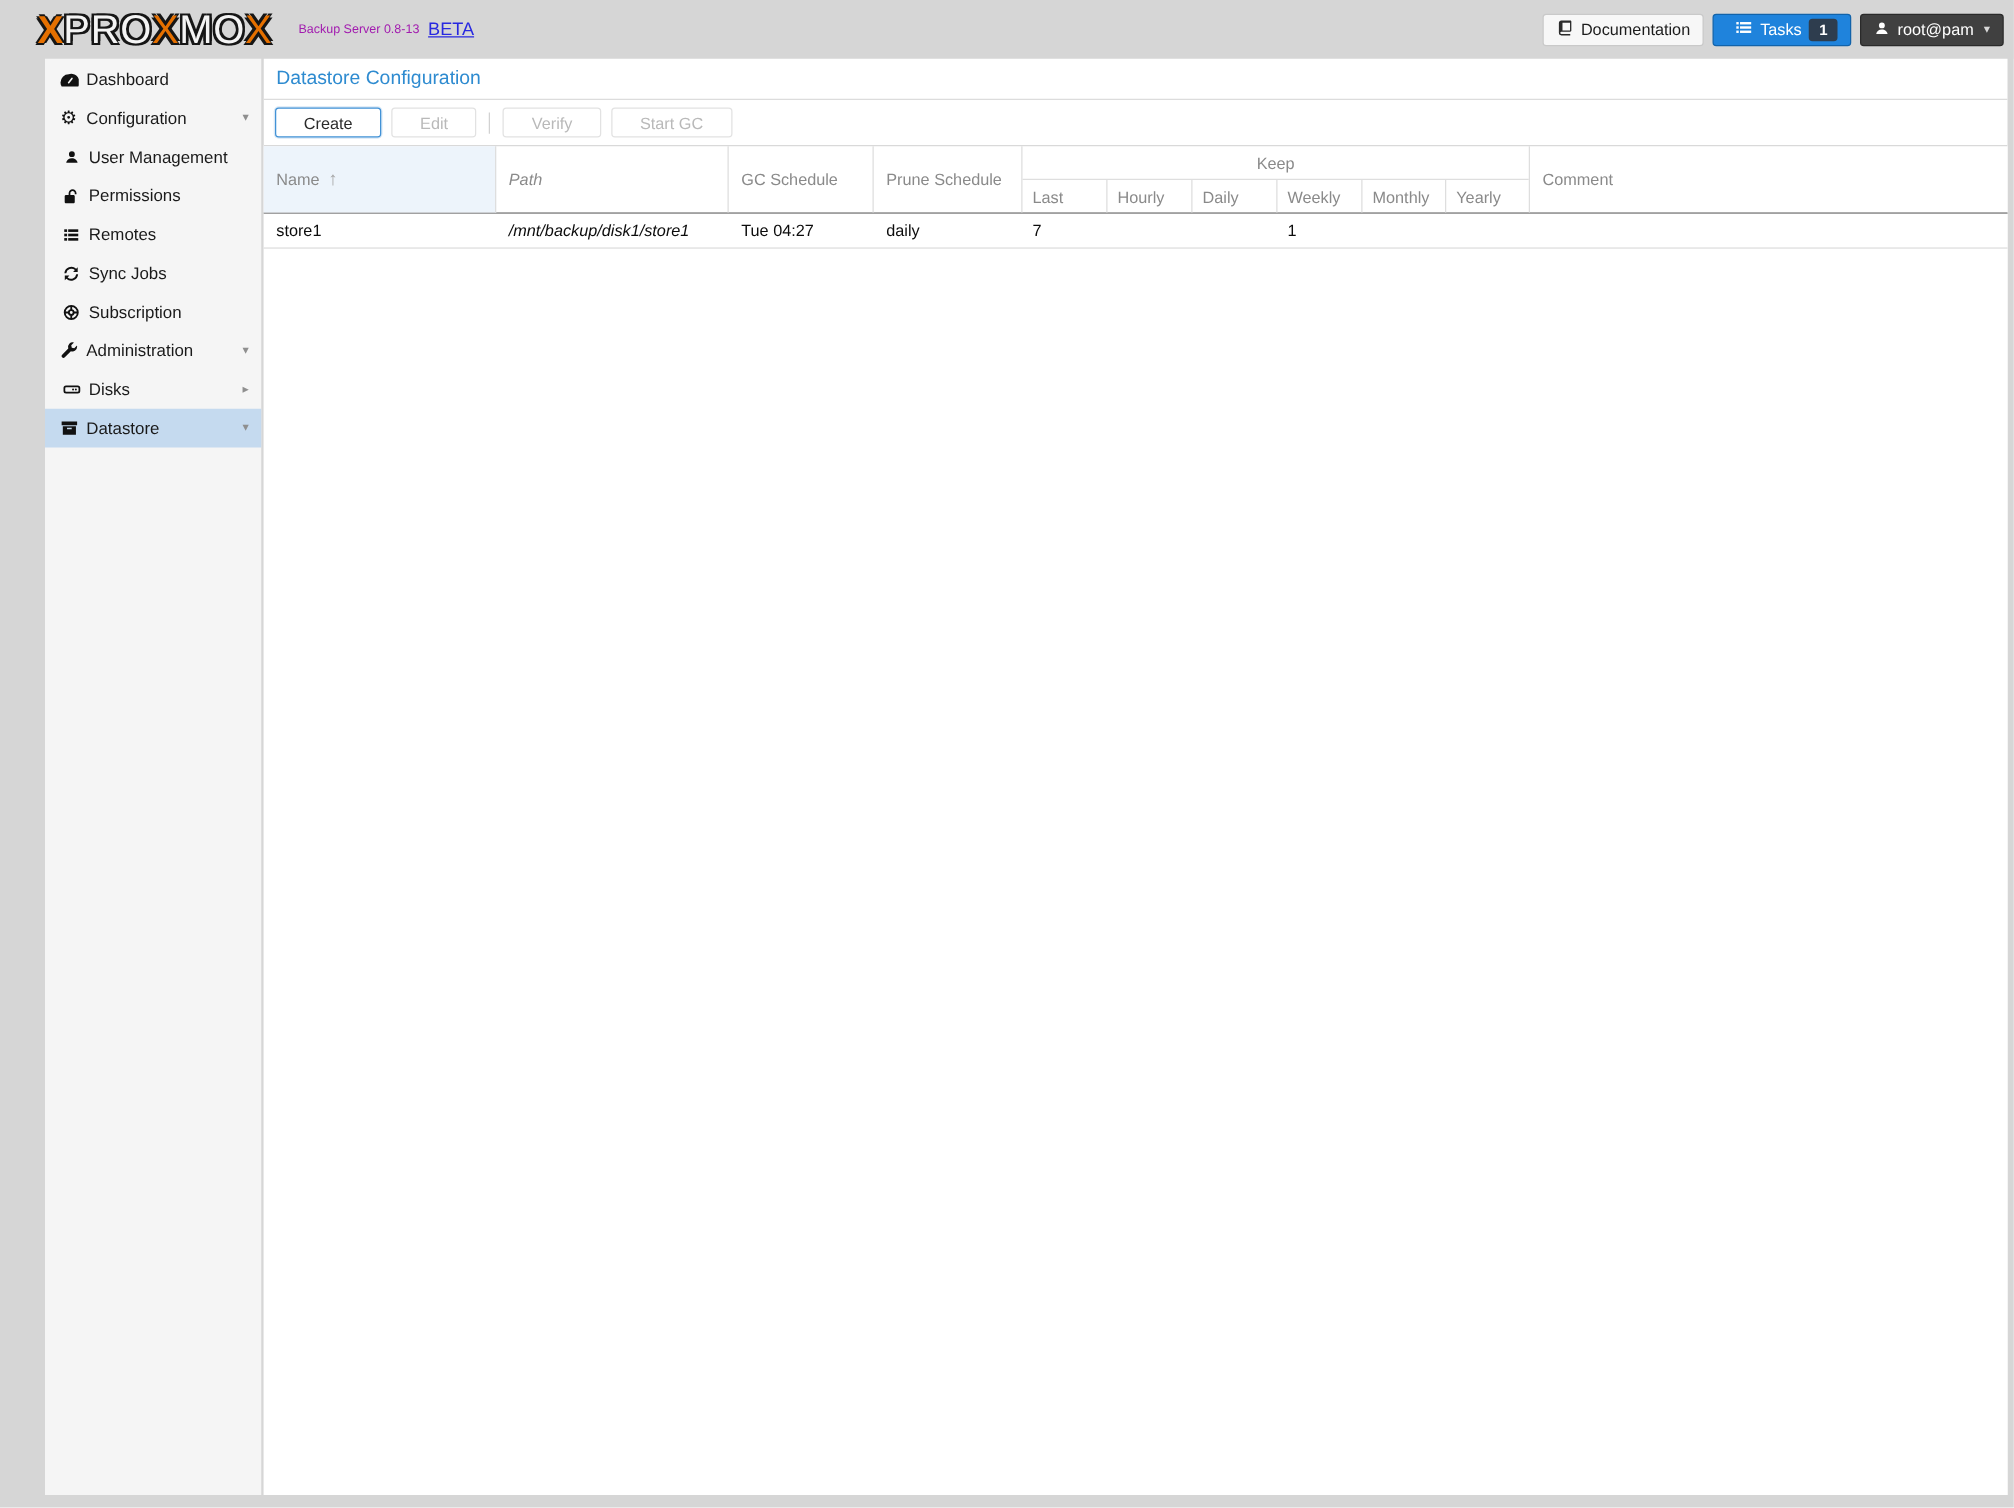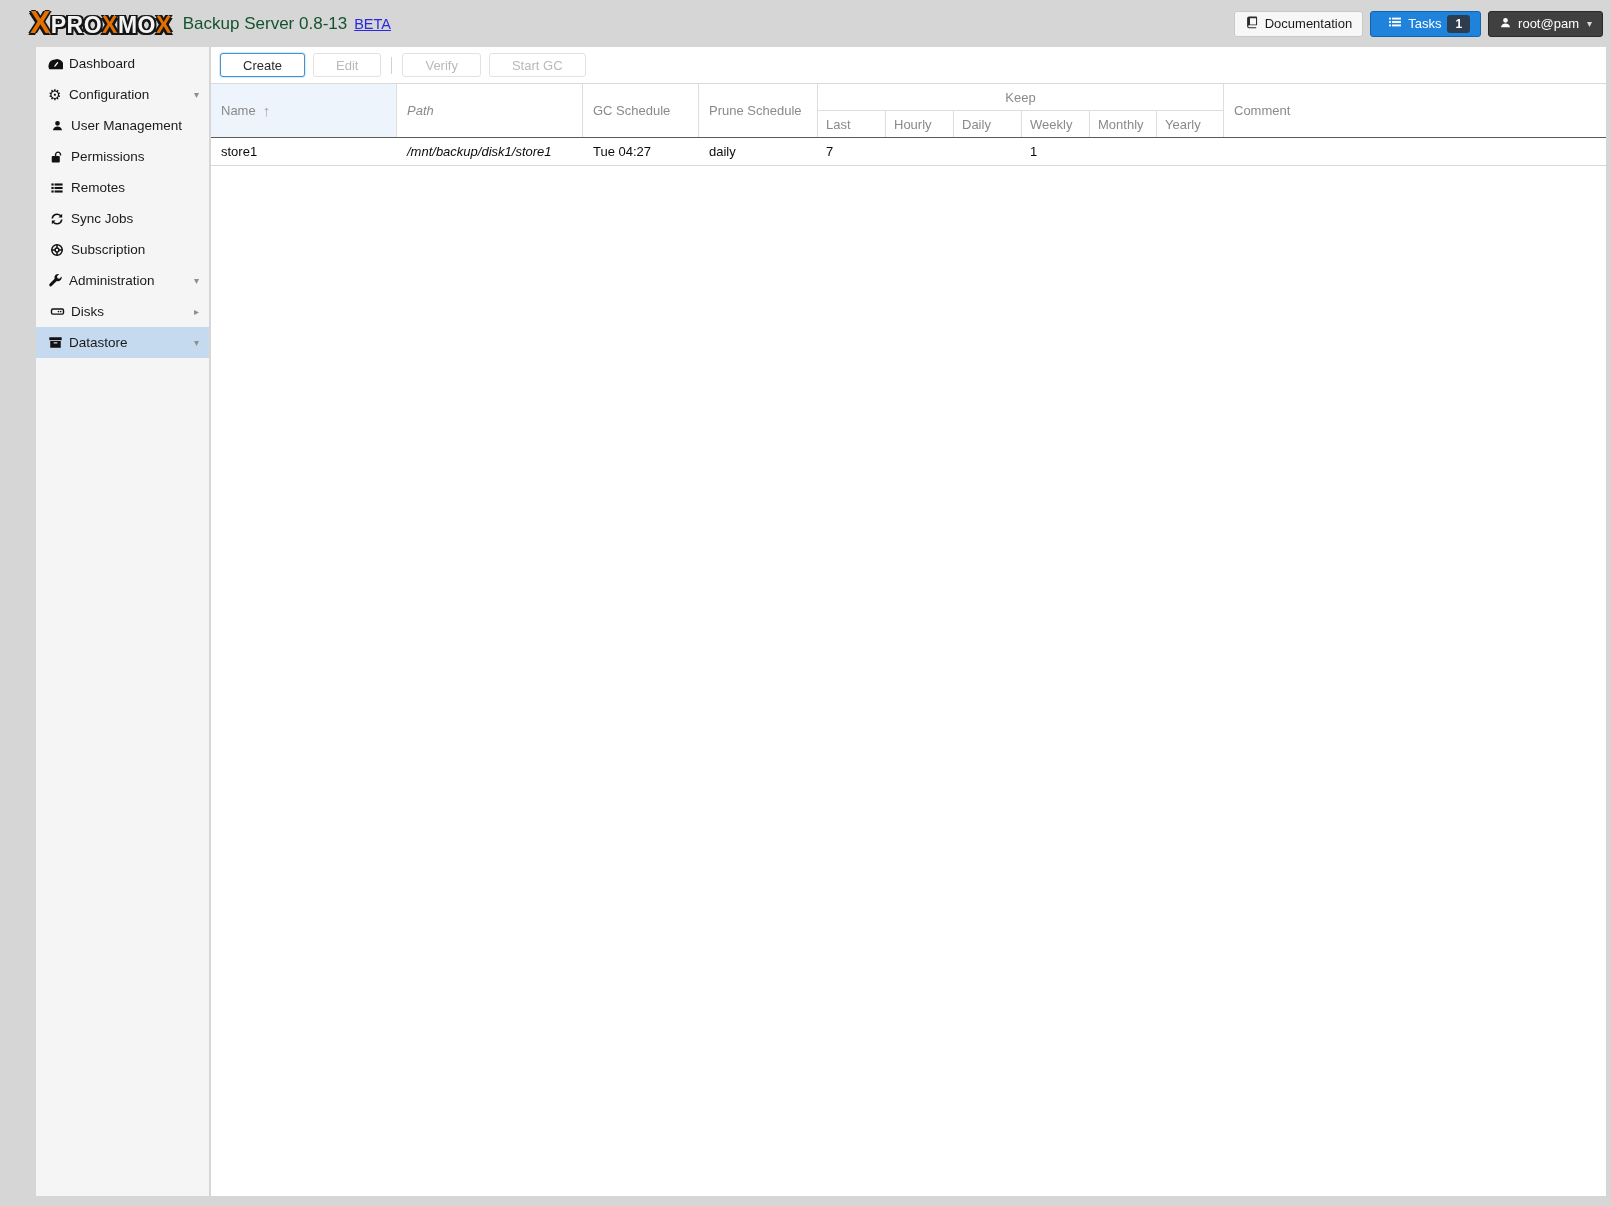--- a/index.html
+++ b/index.html
@@ -18,31 +18,31 @@
     padding:0 8px 0 30px; background:#d6d6d6;
   }
   .logo { display:flex; align-items:baseline; cursor:pointer; user-select:none; }
   .logo-mark {
     font-weight:bold; font-size:31px; line-height:30px; color:#e57000;
     letter-spacing:-1px;
     text-shadow:-2px 0 0 #161616, 2px 0 0 #161616, 0 -1px 0 #161616, 0 2px 0 #161616, -2px 2px 0 #161616;
     margin-right:1px;
   }
   .logo-word span {
-    font-weight:bold; font-size:23px; line-height:30px; letter-spacing:0.5px;
+    font-weight:normal; font-size:32px; line-height:30px; letter-spacing:0.5px;
   }
   .logo-word .lw-dark {
     color:#f4f4f4;
     text-shadow:-2px -1px 0 #161616, 2px -1px 0 #161616, -2px 2px 0 #161616, 2px 2px 0 #161616, 0 2px 0 #161616;
   }
   .logo-word .lw-orange {
     color:#e57000;
     text-shadow:-2px -1px 0 #161616, 2px -1px 0 #161616, -2px 2px 0 #161616, 2px 2px 0 #161616, 0 2px 0 #161616;
   }
-  .product { margin-left:11px; font-size:17px; color:#14532d; }
+  .product { margin-left:21px; font-size:10px; color:#a21caf; }
   .beta-link { margin-left:7px; font-size:14.5px; color:#2828e0; text-decoration:underline; cursor:pointer; }
 
   .topbar-right { margin-left:auto; display:flex; align-items:center; gap:7px; }
   .tb-btn {
     display:flex; align-items:center; gap:6px;
     height:26px; padding:0 10px; border-radius:3px;
     font-size:13px; cursor:pointer; border:1px solid transparent;
     font-family:inherit;
   }
   .btn-doc  { background:#f7f7f7; border-color:#c9c9c9; color:#1c1c1c; }
@@ -287,20 +287,23 @@
           </svg>
       </span>
       <span>Datastore</span>
       <span class="expander">▾</span>
     </div>
 
   </div>
 
   <div class="content">
 
+    <div class="titlebar">
+      <span class="page-title">Datastore Configuration</span>
+    </div>
 
     <div class="toolbar">
       <button class="btn focus-primary">Create</button>
       <button class="btn disabled">Edit</button>
       <span class="tb-sep"></span>
       <button class="btn disabled">Verify</button>
       <button class="btn disabled">Start GC</button>
     </div>
 
     <div class="thead">

